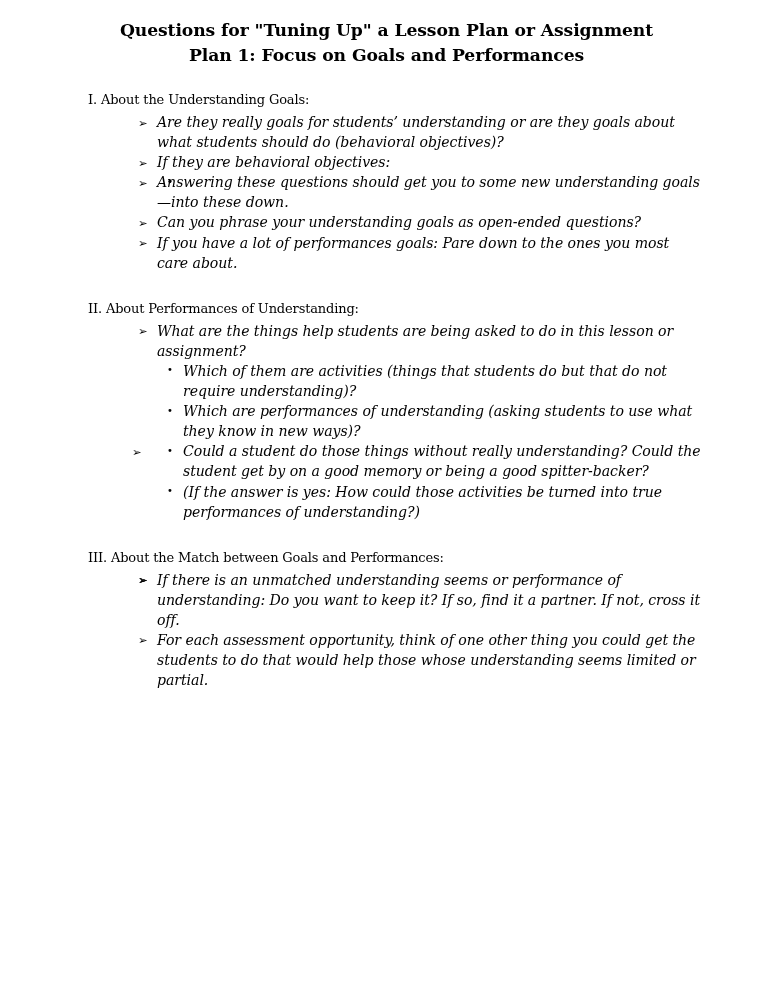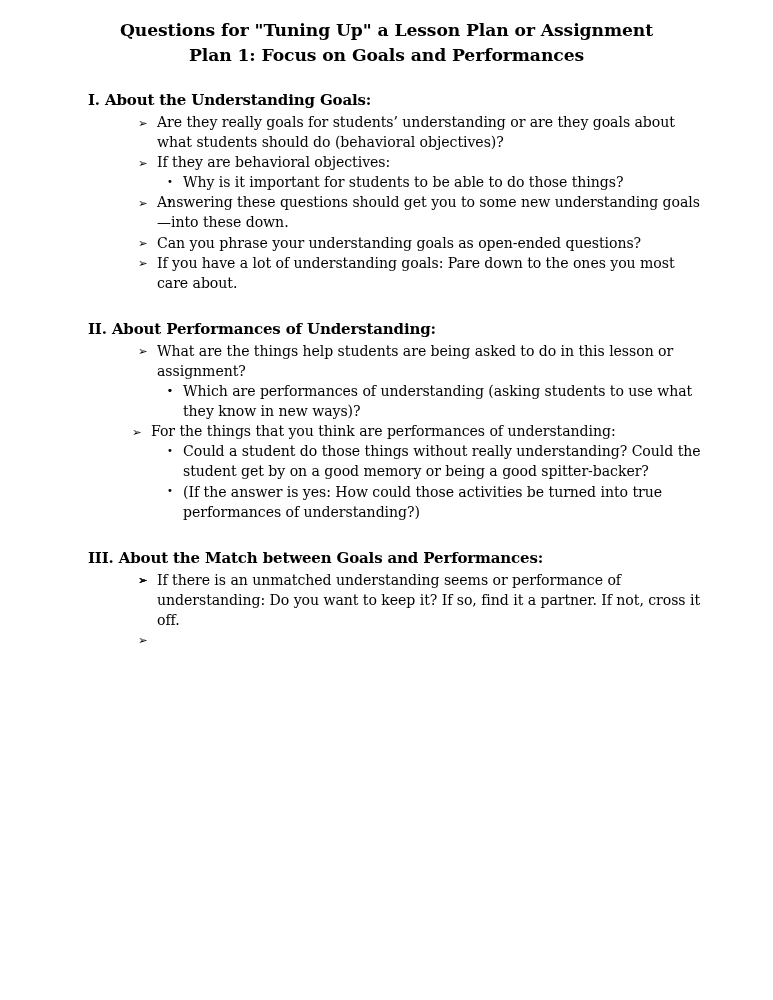--- a/index.html
+++ b/index.html
@@ -39,22 +39,22 @@
     white-space: nowrap;
   }
 
   
   .section {
     margin: 0 0 26px 0;
   }
   .section:last-child { margin-bottom: 0; }
 
   .section-heading {
-    font-weight: bold;
-    font-size: 15px;
+    font-weight: normal;
+    font-size: 13px;
     line-height: 20px;
     margin: 0 0 2px 0;
     padding-left: 18px;
     letter-spacing: -0.15px;
     white-space: nowrap;
   }
 
   
   .bullets {
     margin: 0;
@@ -100,20 +100,21 @@
   }
   .bullet.level2 > .marker {
     left: 97px;
     font-family: "DejaVu Sans", "Liberation Sans", sans-serif;
     font-size: 10px;
     top: -0.5px;
   }
 
   .bullet .btext {
     display: block;
+    font-style: italic;
   }
 </style>
 </head>
 <body>
 
 <div class="page">
 
   <div class="title-block">
     <div class="title-line">Questions for "Tuning Up" a Lesson Plan or Assignment</div>
     <div class="title-line">Plan 1: Focus on Goals and Performances</div>
@@ -126,56 +127,55 @@
           <li class="bullet level1">
             <span class="marker">➢</span>
             <span class="btext">Are they really goals for students’ understanding or are they goals about what students should do (behavioral objectives)?</span>
           </li>
           <li class="bullet level1">
             <span class="marker">➢</span>
             <span class="btext">If they are behavioral objectives:</span>
           </li>
           <li class="bullet level2">
             <span class="marker">•</span>
-            <span class="btext">Why is it important for students to be able to do those things?</span>
           </li>
           <li class="bullet level2">
             <span class="marker">•</span>
           </li>
           <li class="bullet level1">
             <span class="marker">➢</span>
             <span class="btext">Answering these questions should get you to some new understanding goals—into these down.</span>
           </li>
           <li class="bullet level1">
             <span class="marker">➢</span>
             <span class="btext">Can you phrase your understanding goals as open-ended questions?</span>
           </li>
           <li class="bullet level1">
             <span class="marker">➢</span>
-            <span class="btext">If you have a lot of understanding goals: Pare down to the ones you most care about.</span>
+            <span class="btext">If you have a lot of performances goals: Pare down to the ones you most care about.</span>
           </li>
         </ul>
       </div>
       <div class="section">
         <div class="section-heading">II. About Performances of Understanding:</div>
         <ul class="bullets">
           <li class="bullet level1">
             <span class="marker">➢</span>
             <span class="btext">What are the things help students are being asked to do in this lesson or assignment?</span>
           </li>
           <li class="bullet level2">
             <span class="marker">•</span>
+            <span class="btext">Which of them are activities (things that students do but that do not require understanding)?</span>
           </li>
           <li class="bullet level2">
             <span class="marker">•</span>
             <span class="btext">Which are performances of understanding (asking students to use what they know in new ways)?</span>
           </li>
           <li class="bullet level1 pulled">
             <span class="marker">➢</span>
-            <span class="btext">For the things that you think are performances of understanding:</span>
           </li>
           <li class="bullet level2">
             <span class="marker">•</span>
             <span class="btext">Could a student do those things without really understanding? Could the student get by on a good memory or being a good spitter-backer?</span>
           </li>
           <li class="bullet level2">
             <span class="marker">•</span>
             <span class="btext">(If the answer is yes: How could those activities be turned into true performances of understanding?)</span>
           </li>
         </ul>
@@ -188,18 +188,19 @@
           </li>
           <li class="bullet level1">
             <span class="marker">➢</span>
           </li>
           <li class="bullet level1">
             <span class="marker">➢</span>
             <span class="btext">If there is an unmatched understanding seems or performance of understanding: Do you want to keep it? If so, find it a partner. If not, cross it off.</span>
           </li>
           <li class="bullet level1">
             <span class="marker">➢</span>
+            <span class="btext">For each assessment opportunity, think of one other thing you could get the students to do that would help those whose understanding seems limited or partial.</span>
           </li>
         </ul>
       </div>
     </div>
 
 </div>
 
 </body></html>

